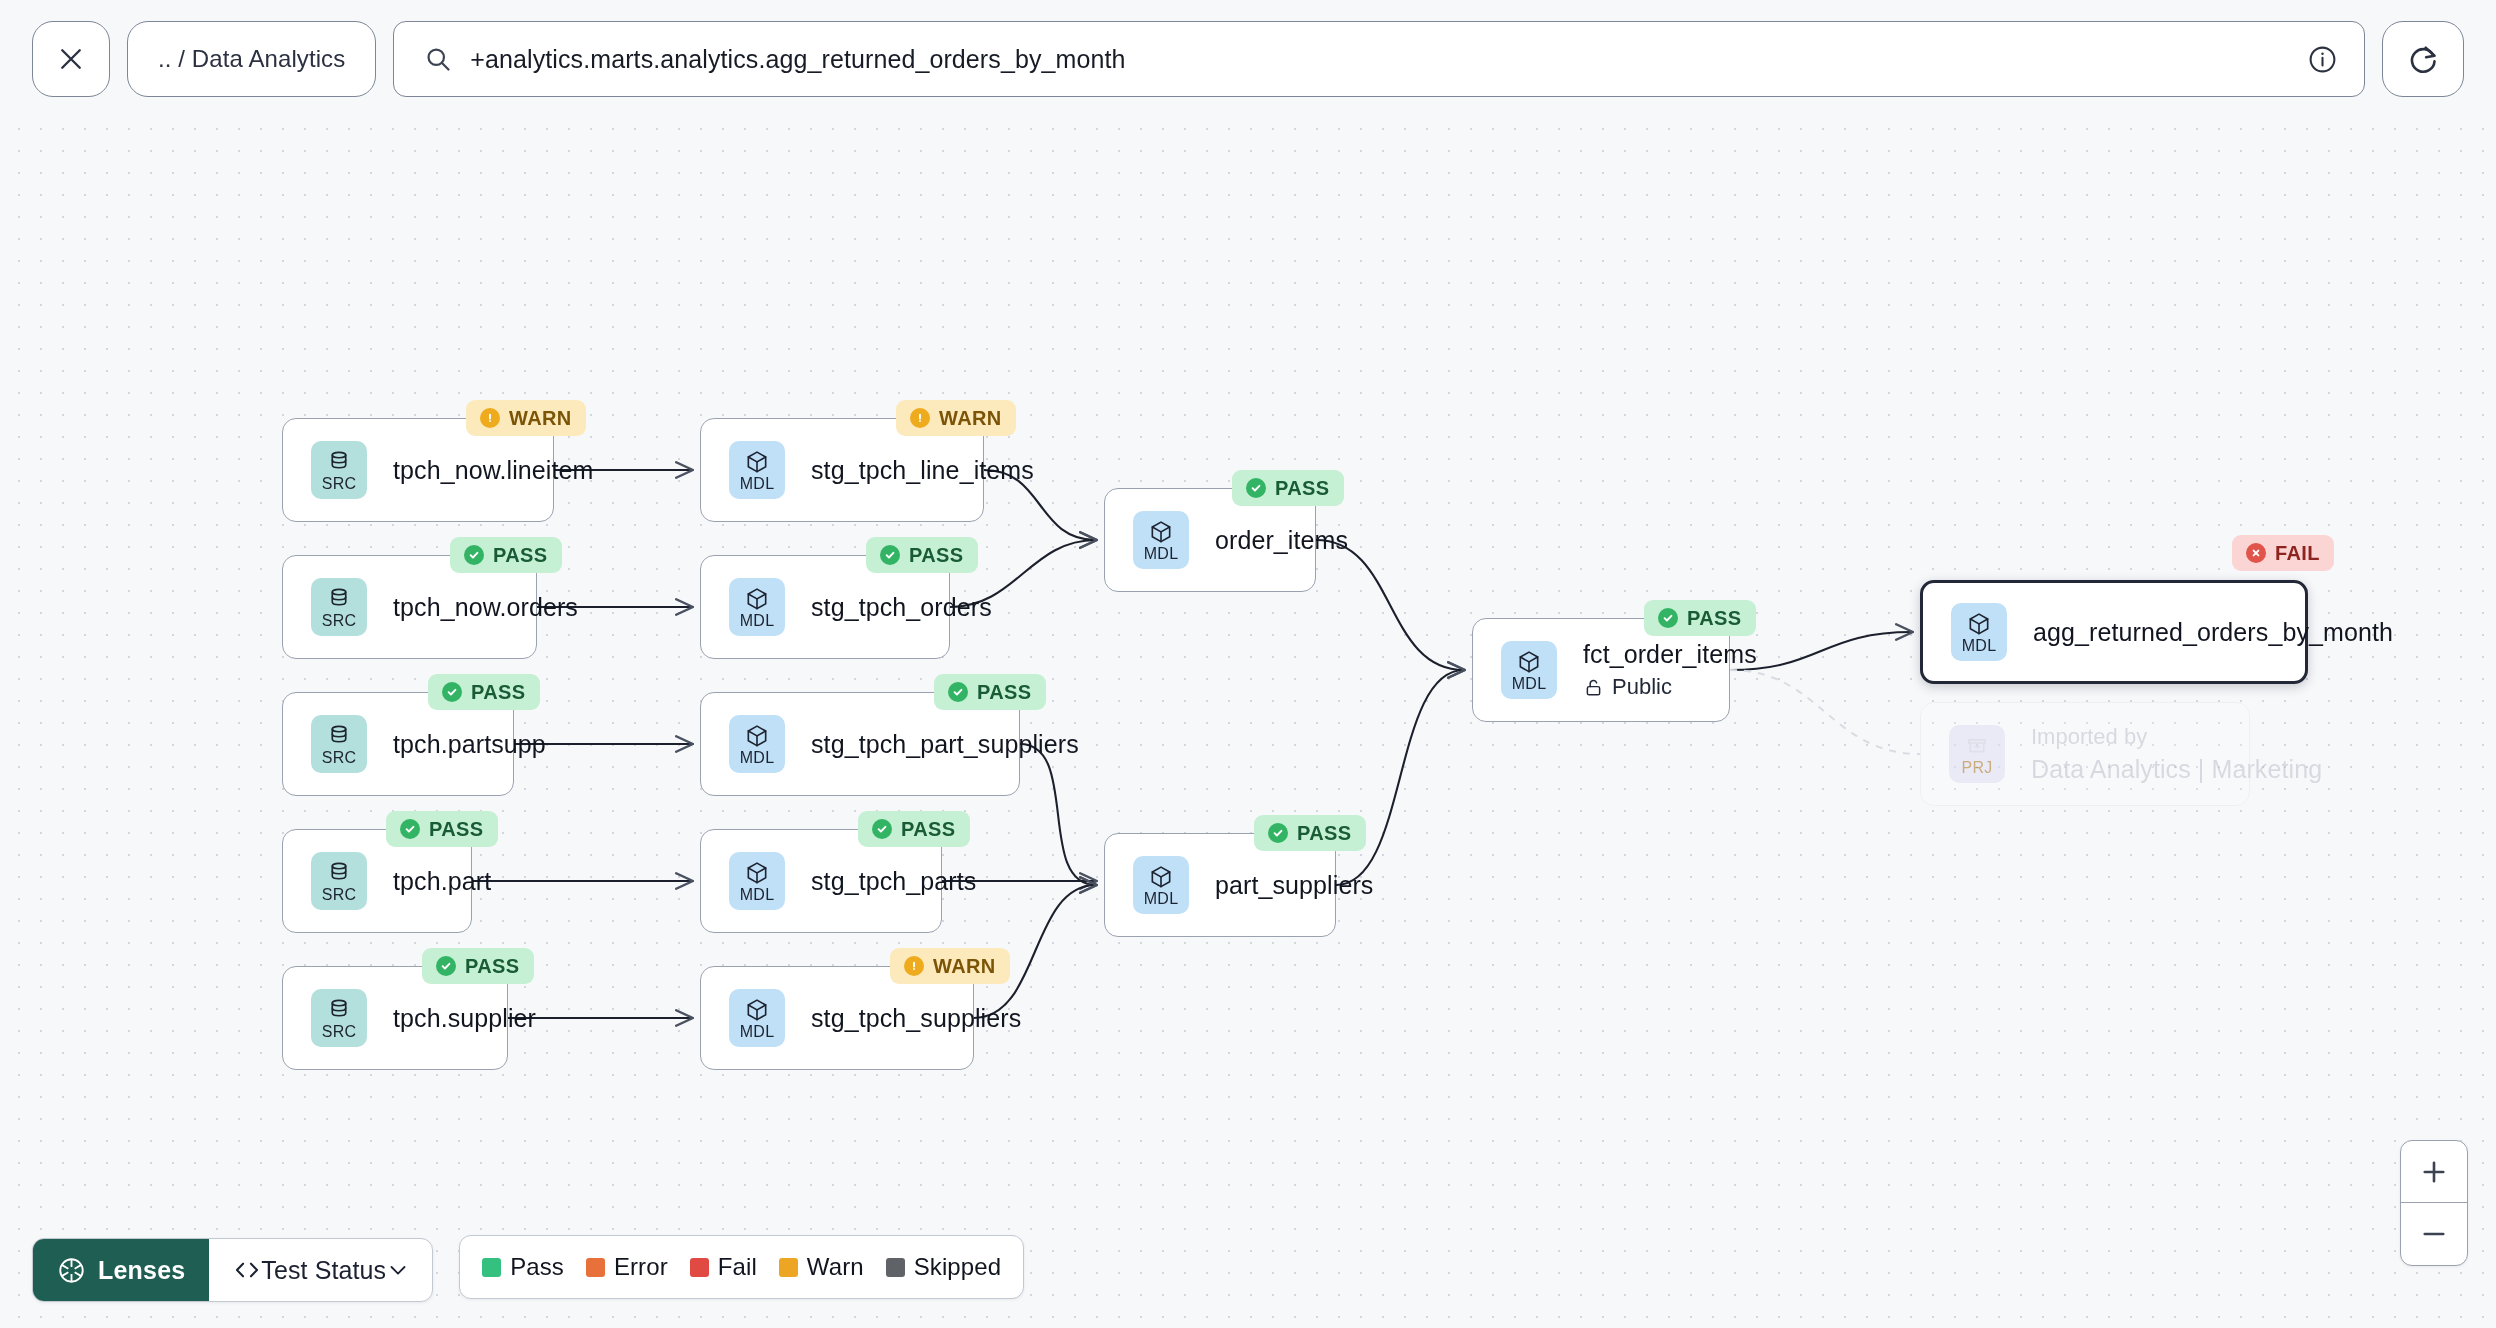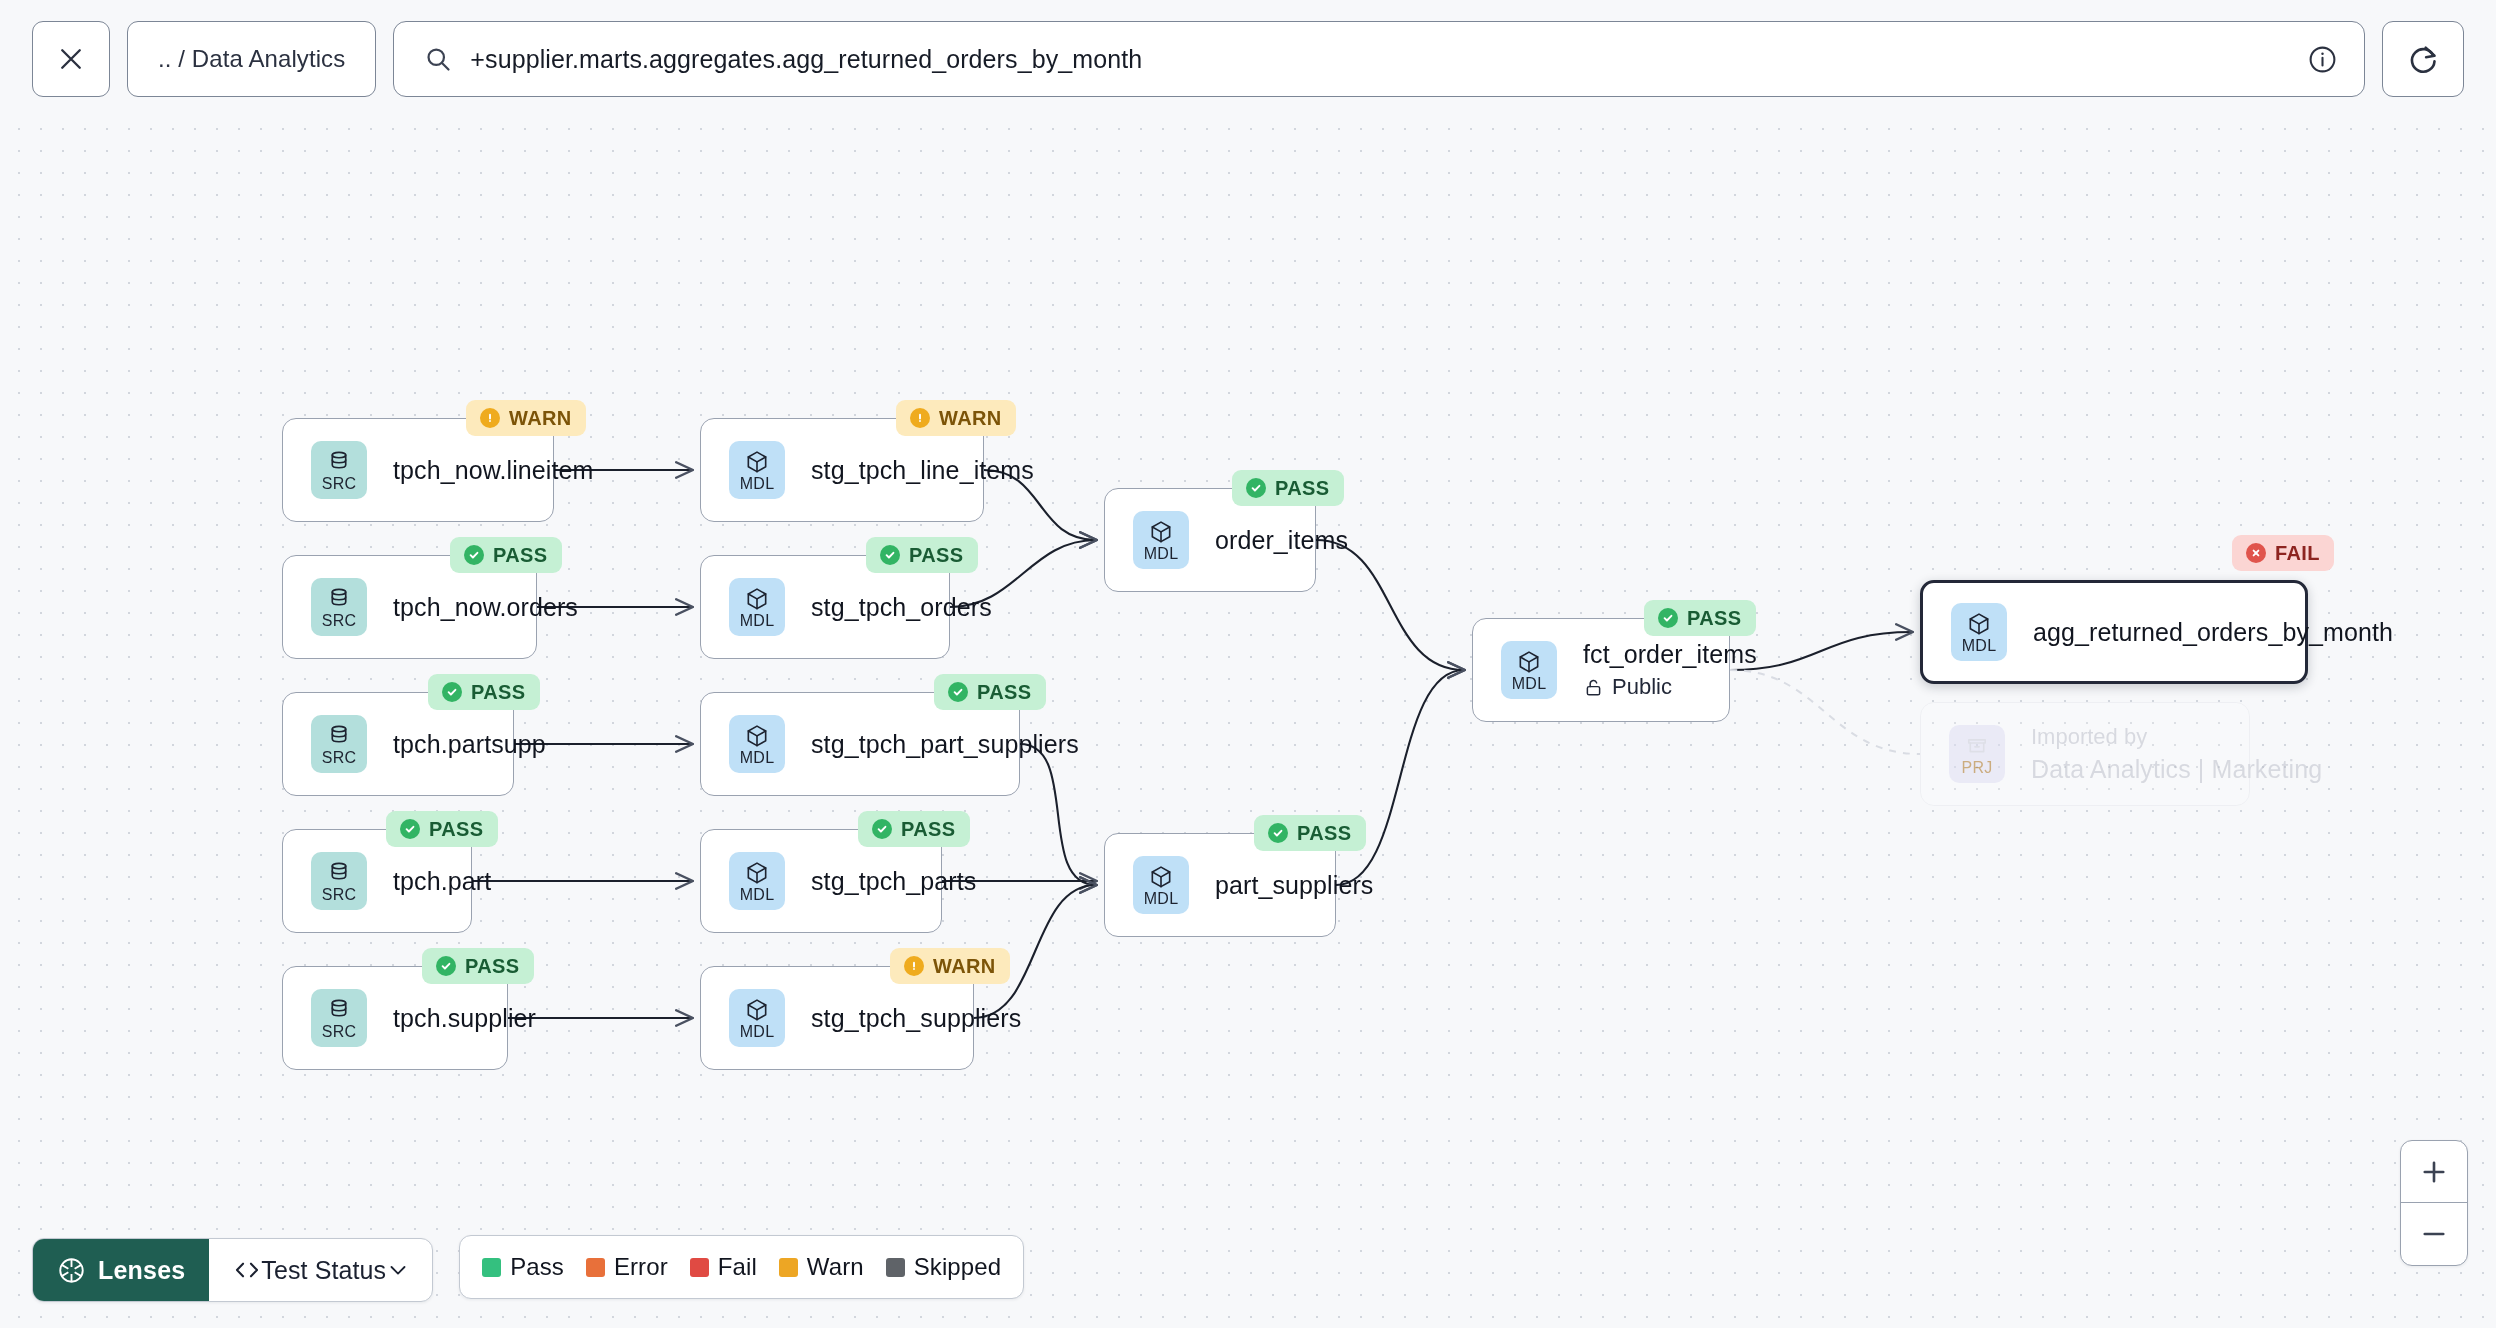--- a/index.html
+++ b/index.html
@@ -24,21 +24,21 @@
   #topbar {
     position: absolute; top: 0; left: 0; right: 0; height: 118px;
     background: #f7f8fa;
     display: flex; align-items: center; gap: 17px;
     padding: 0 32px;
     z-index: 40;
   }
   .tb-btn {
     background: #ffffff;
     border: 1.6px solid #7c8696;
-    border-radius: 11px;
+    border-radius: 21px;
     height: 76px;
     display: flex; align-items: center; justify-content: center;
     cursor: pointer;
     flex: none;
   }
   #close-btn { width: 78px; }
   #breadcrumb-btn { padding: 0 30px; }
   #breadcrumb-txt { font-size: 24px; color: #2b3140; white-space: nowrap; letter-spacing: .1px; }
   #search-box {
     flex: 1 1 auto;
@@ -203,21 +203,21 @@
 
     <div class="tb-btn" id="breadcrumb-btn">
       <span id="breadcrumb-txt">.. / Data Analytics</span>
     </div>
 
     <div id="search-box">
       <svg class="ic" width="28" height="28" viewBox="0 0 24 24" fill="none" stroke="#3c4353" stroke-width="1.9" stroke-linecap="round">
         <circle cx="10.5" cy="10.5" r="6.6"></circle>
           <path d="M15.4 15.4 L21 21"></path>
       </svg>
-      <span id="search-val" title="Search lineage">+supplier.marts.aggregates.agg_returned_orders_by_month</span>
+      <span id="search-val" title="Search lineage">+analytics.marts.analytics.agg_returned_orders_by_month</span>
       <svg class="ic" width="31" height="31" viewBox="0 0 24 24" fill="none" stroke="#2b3140" stroke-width="1.6" stroke-linecap="round">
         <circle cx="12" cy="12" r="9.2"></circle>
           <path d="M12 10.6 L12 16.6"></path>
           <circle cx="12" cy="7.6" r="0.95" fill="#2b3140" stroke="none"></circle>
       </svg>
     </div>
 
     <div class="tb-btn" id="refresh-btn">
       <svg class="ic" width="33" height="33" viewBox="0 0 24 24" fill="none" stroke="#2b3140" stroke-width="1.9" stroke-linecap="round" stroke-linejoin="round">
         <path d="M19.2 9.1 A8.2 8.2 0 1 0 20 13.3"></path>

